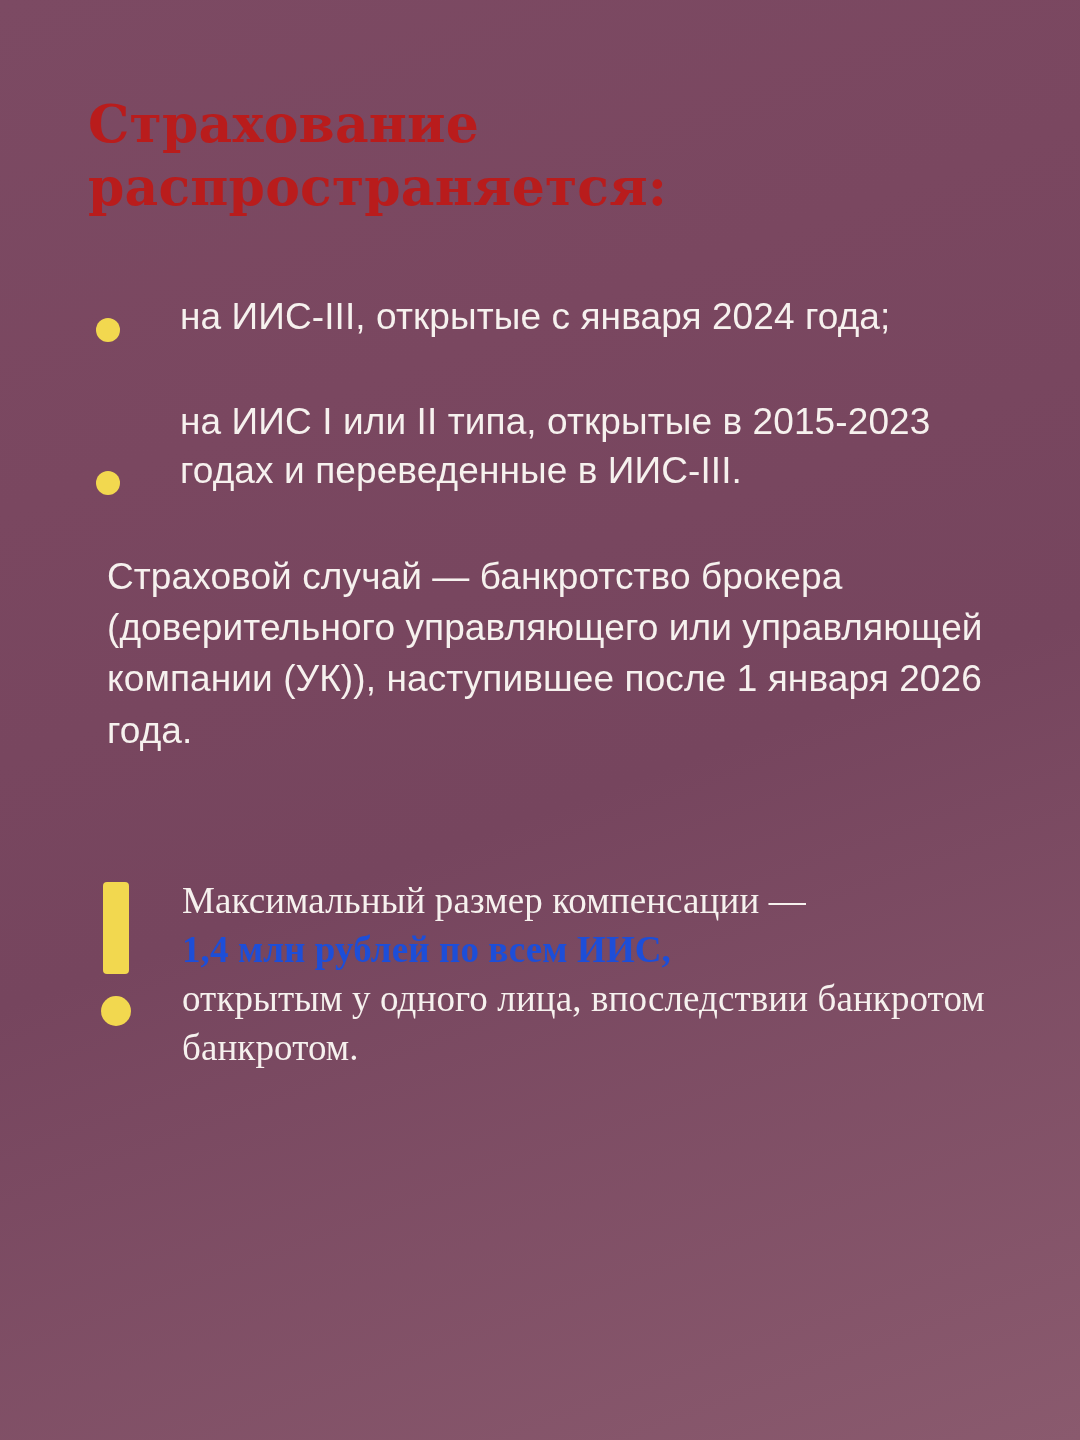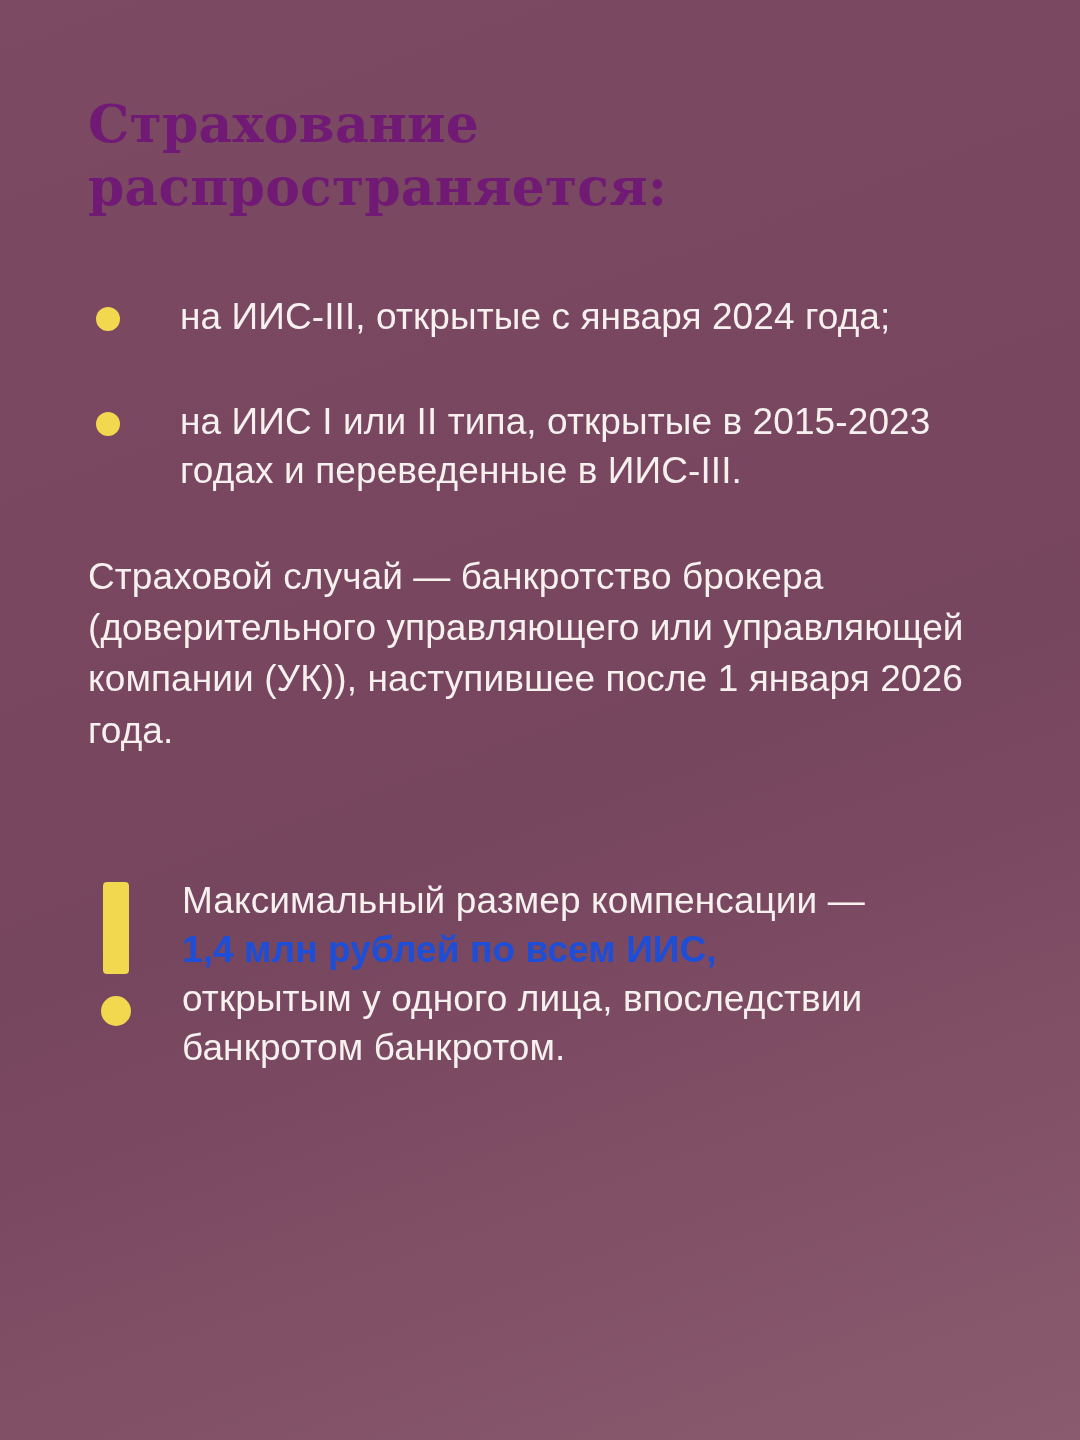--- a/index.html
+++ b/index.html
@@ -13,34 +13,34 @@
     position: relative;
     overflow: hidden;
   }
   .slide {
     position: absolute;
     inset: 0;
     padding: 92px 88px 0 88px;
   }
   .title {
     font-family: "DejaVu Serif", "Liberation Serif", serif;
-    color: #701a75;
+    color: #b91c1c;
     font-size: 52px;
     font-weight: 700;
     line-height: 1.22;
     letter-spacing: 0.2px;
     margin-bottom: 74px;
     max-width: 760px;
   }
   .bullets {
     margin-bottom: 56px;
   }
   .bullet-row {
     display: flex;
-    align-items: flex-start;
+    align-items: flex-end;
     margin-bottom: 56px;
   }
   .bullet-row:last-child { margin-bottom: 13px; }
   .dot {
     width: 24px;
     height: 24px;
     border-radius: 50%;
     background: #f2d84f;
     flex: 0 0 auto;
     margin-top: 14px;
@@ -54,25 +54,27 @@
     letter-spacing: 0.1px;
     max-width: 830px;
   }
   .paragraph {
     color: #f6f1ee;
     font-size: 37px;
     line-height: 1.38;
     letter-spacing: 0.1px;
     margin-top: 52px;
     max-width: 930px;
+    margin-left: 19px;
   }
   .callout {
     display: flex;
     align-items: flex-start;
     margin-top: 120px;
+    font-family: Liberation Serif, serif;
   }
   .bang {
     flex: 0 0 auto;
     width: 44px;
     margin-right: 44px;
     margin-left: 6px;
     padding-top: 6px;
     display: flex;
     flex-direction: column;
     align-items: center;

